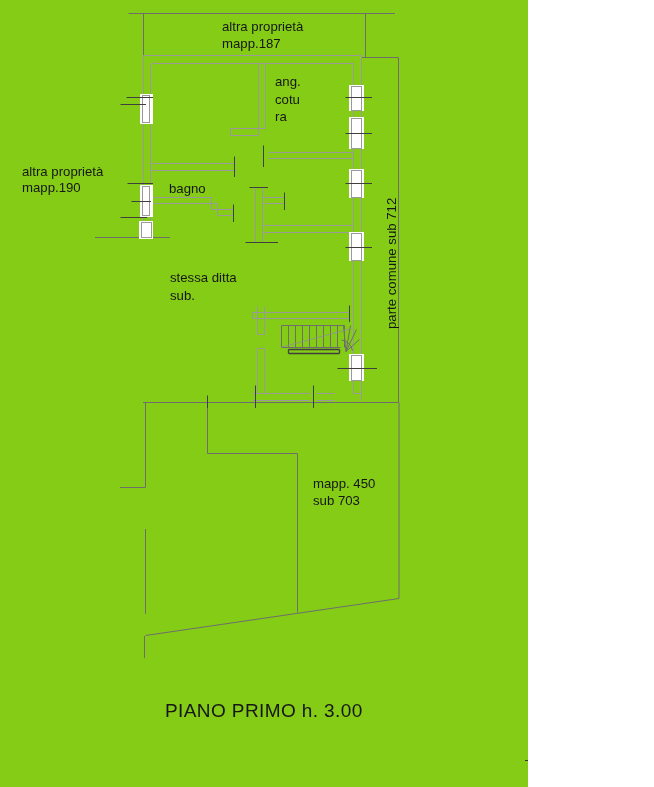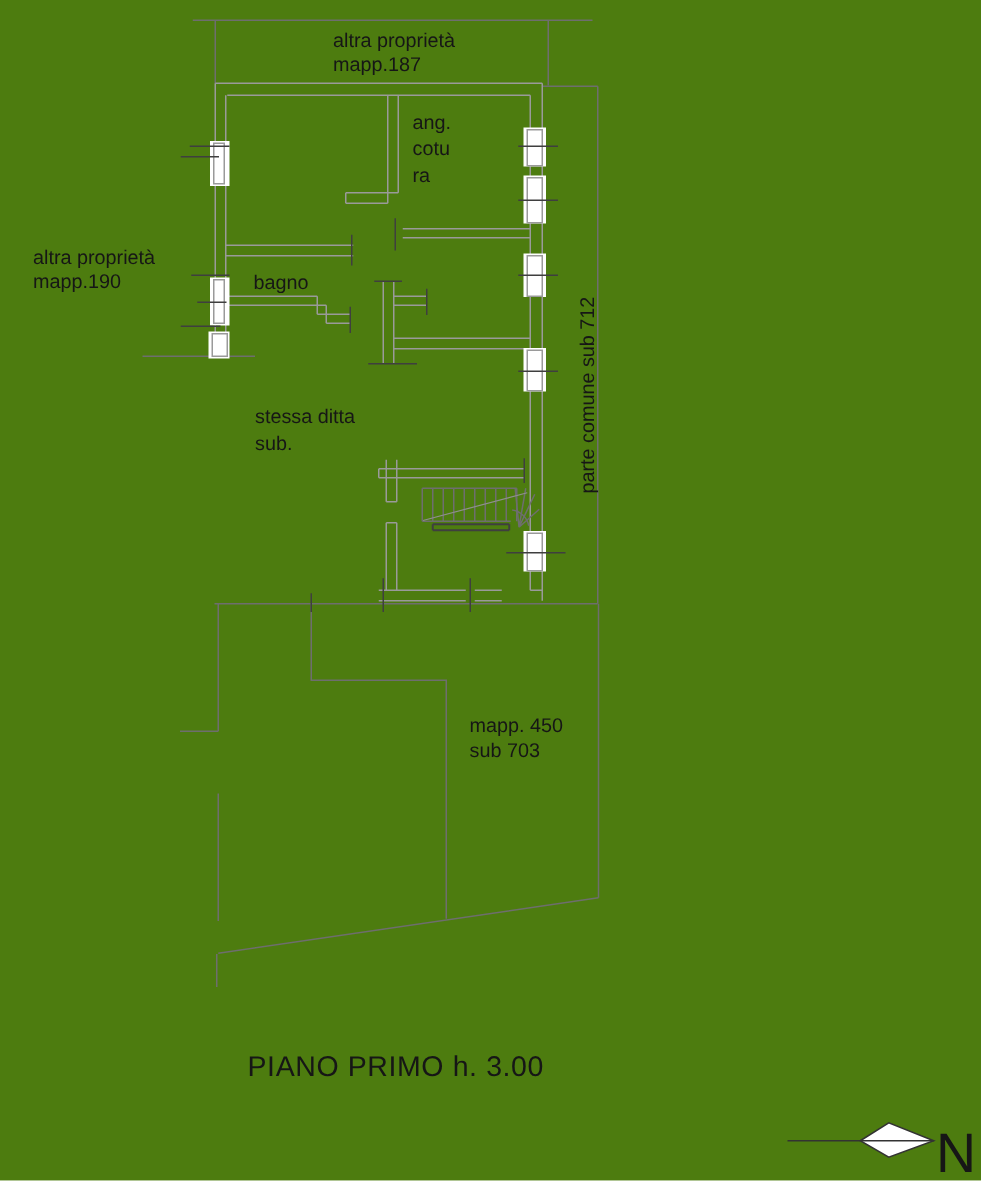--- a/index.html
+++ b/index.html
@@ -4,22 +4,22 @@
 <style>
   :root{
     --line:#6e6e6e;
     --wall:#9a9a9a;
     --tick:#3f3f3f;
     --text:#161616;
   }
   html,body{margin:0;padding:0;background:#fff;}
   .sheet{
     position:relative;
-    width:654px;height:787px;
-    background:#4d7c0f;
+    width:528px;height:787px;
+    background:#84cc16;
     font-family:"Liberation Sans",sans-serif;
     overflow:hidden;
   }
   svg{display:block;}
   .site{stroke:var(--line);stroke-width:1;fill:none;}
   .wall{stroke:var(--wall);stroke-width:1;fill:none;}
   .tick{stroke:var(--tick);stroke-width:1;fill:none;}
   .mask{fill:#fff;stroke:none;}
   .winrect{stroke:var(--wall);stroke-width:1;fill:none;}
   .stair{stroke:var(--line);stroke-width:1;fill:none;}

